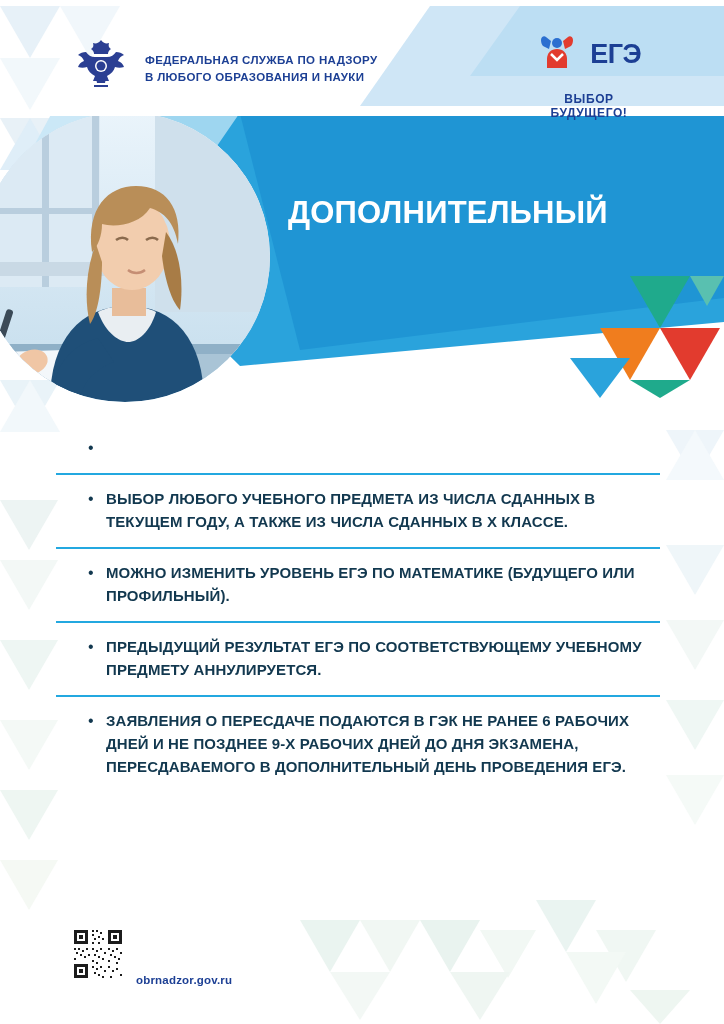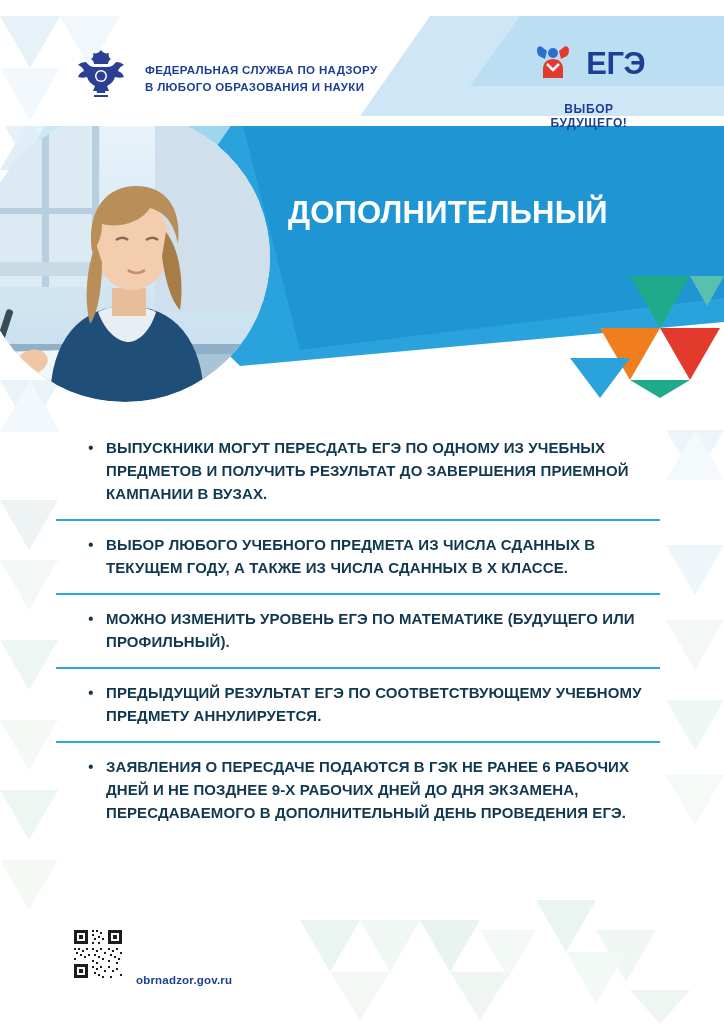--- a/index.html
+++ b/index.html
@@ -26,21 +26,21 @@
   .bg-deco {
     position: absolute;
     inset: 0;
     pointer-events: none;
     z-index: 0;
   }
 
   
   .header {
     position: absolute;
-    left: 0; top: 16px;
+    left: 0; top: 6px;
     width: 698px;
     height: 110px;
     z-index: 3;
   }
   .header-bg {
     position: absolute;
     inset: 0;
     z-index: 0;
   }
   .emblem {
@@ -71,21 +71,21 @@
     width: 130px;
   }
   .ege-logo .mark {
     display: inline-block;
     vertical-align: middle;
   }
   .ege-logo .ege-word {
     display: inline-block;
     vertical-align: middle;
     color: #1c3f94;
-    font-size: 31px;
+    font-size: 27px;
     font-weight: bold;
     letter-spacing: -0.5px;
     margin-left: 9px;
   }
   .ege-logo .slogan {
     margin-top: 18px;
     color: #1c3f94;
     font-size: 12px;
     font-weight: bold;
     letter-spacing: 0.6px;
@@ -345,21 +345,20 @@
     <div class="title">
       <div>ДОПОЛНИТЕЛЬНЫЙ</div>
     </div>
   </div>
 
   <div class="list">
 
     <div class="item">
       <div class="item-inner">
         <span class="bullet">•</span>
-        <span class="item-text">ВЫПУСКНИКИ МОГУТ ПЕРЕСДАТЬ ЕГЭ ПО ОДНОМУ ИЗ УЧЕБНЫХ ПРЕДМЕТОВ И ПОЛУЧИТЬ РЕЗУЛЬТАТ ДО ЗАВЕРШЕНИЯ ПРИЕМНОЙ КАМПАНИИ В ВУЗАХ.</span>
       </div>
     </div>
     <div class="divider"></div>
 
     <div class="item">
       <div class="item-inner">
         <span class="bullet">•</span>
         <span class="item-text">ВЫБОР ЛЮБОГО УЧЕБНОГО ПРЕДМЕТА ИЗ ЧИСЛА СДАННЫХ В ТЕКУЩЕМ ГОДУ, А ТАКЖЕ ИЗ ЧИСЛА СДАННЫХ В Х КЛАССЕ.</span>
       </div>
     </div>

